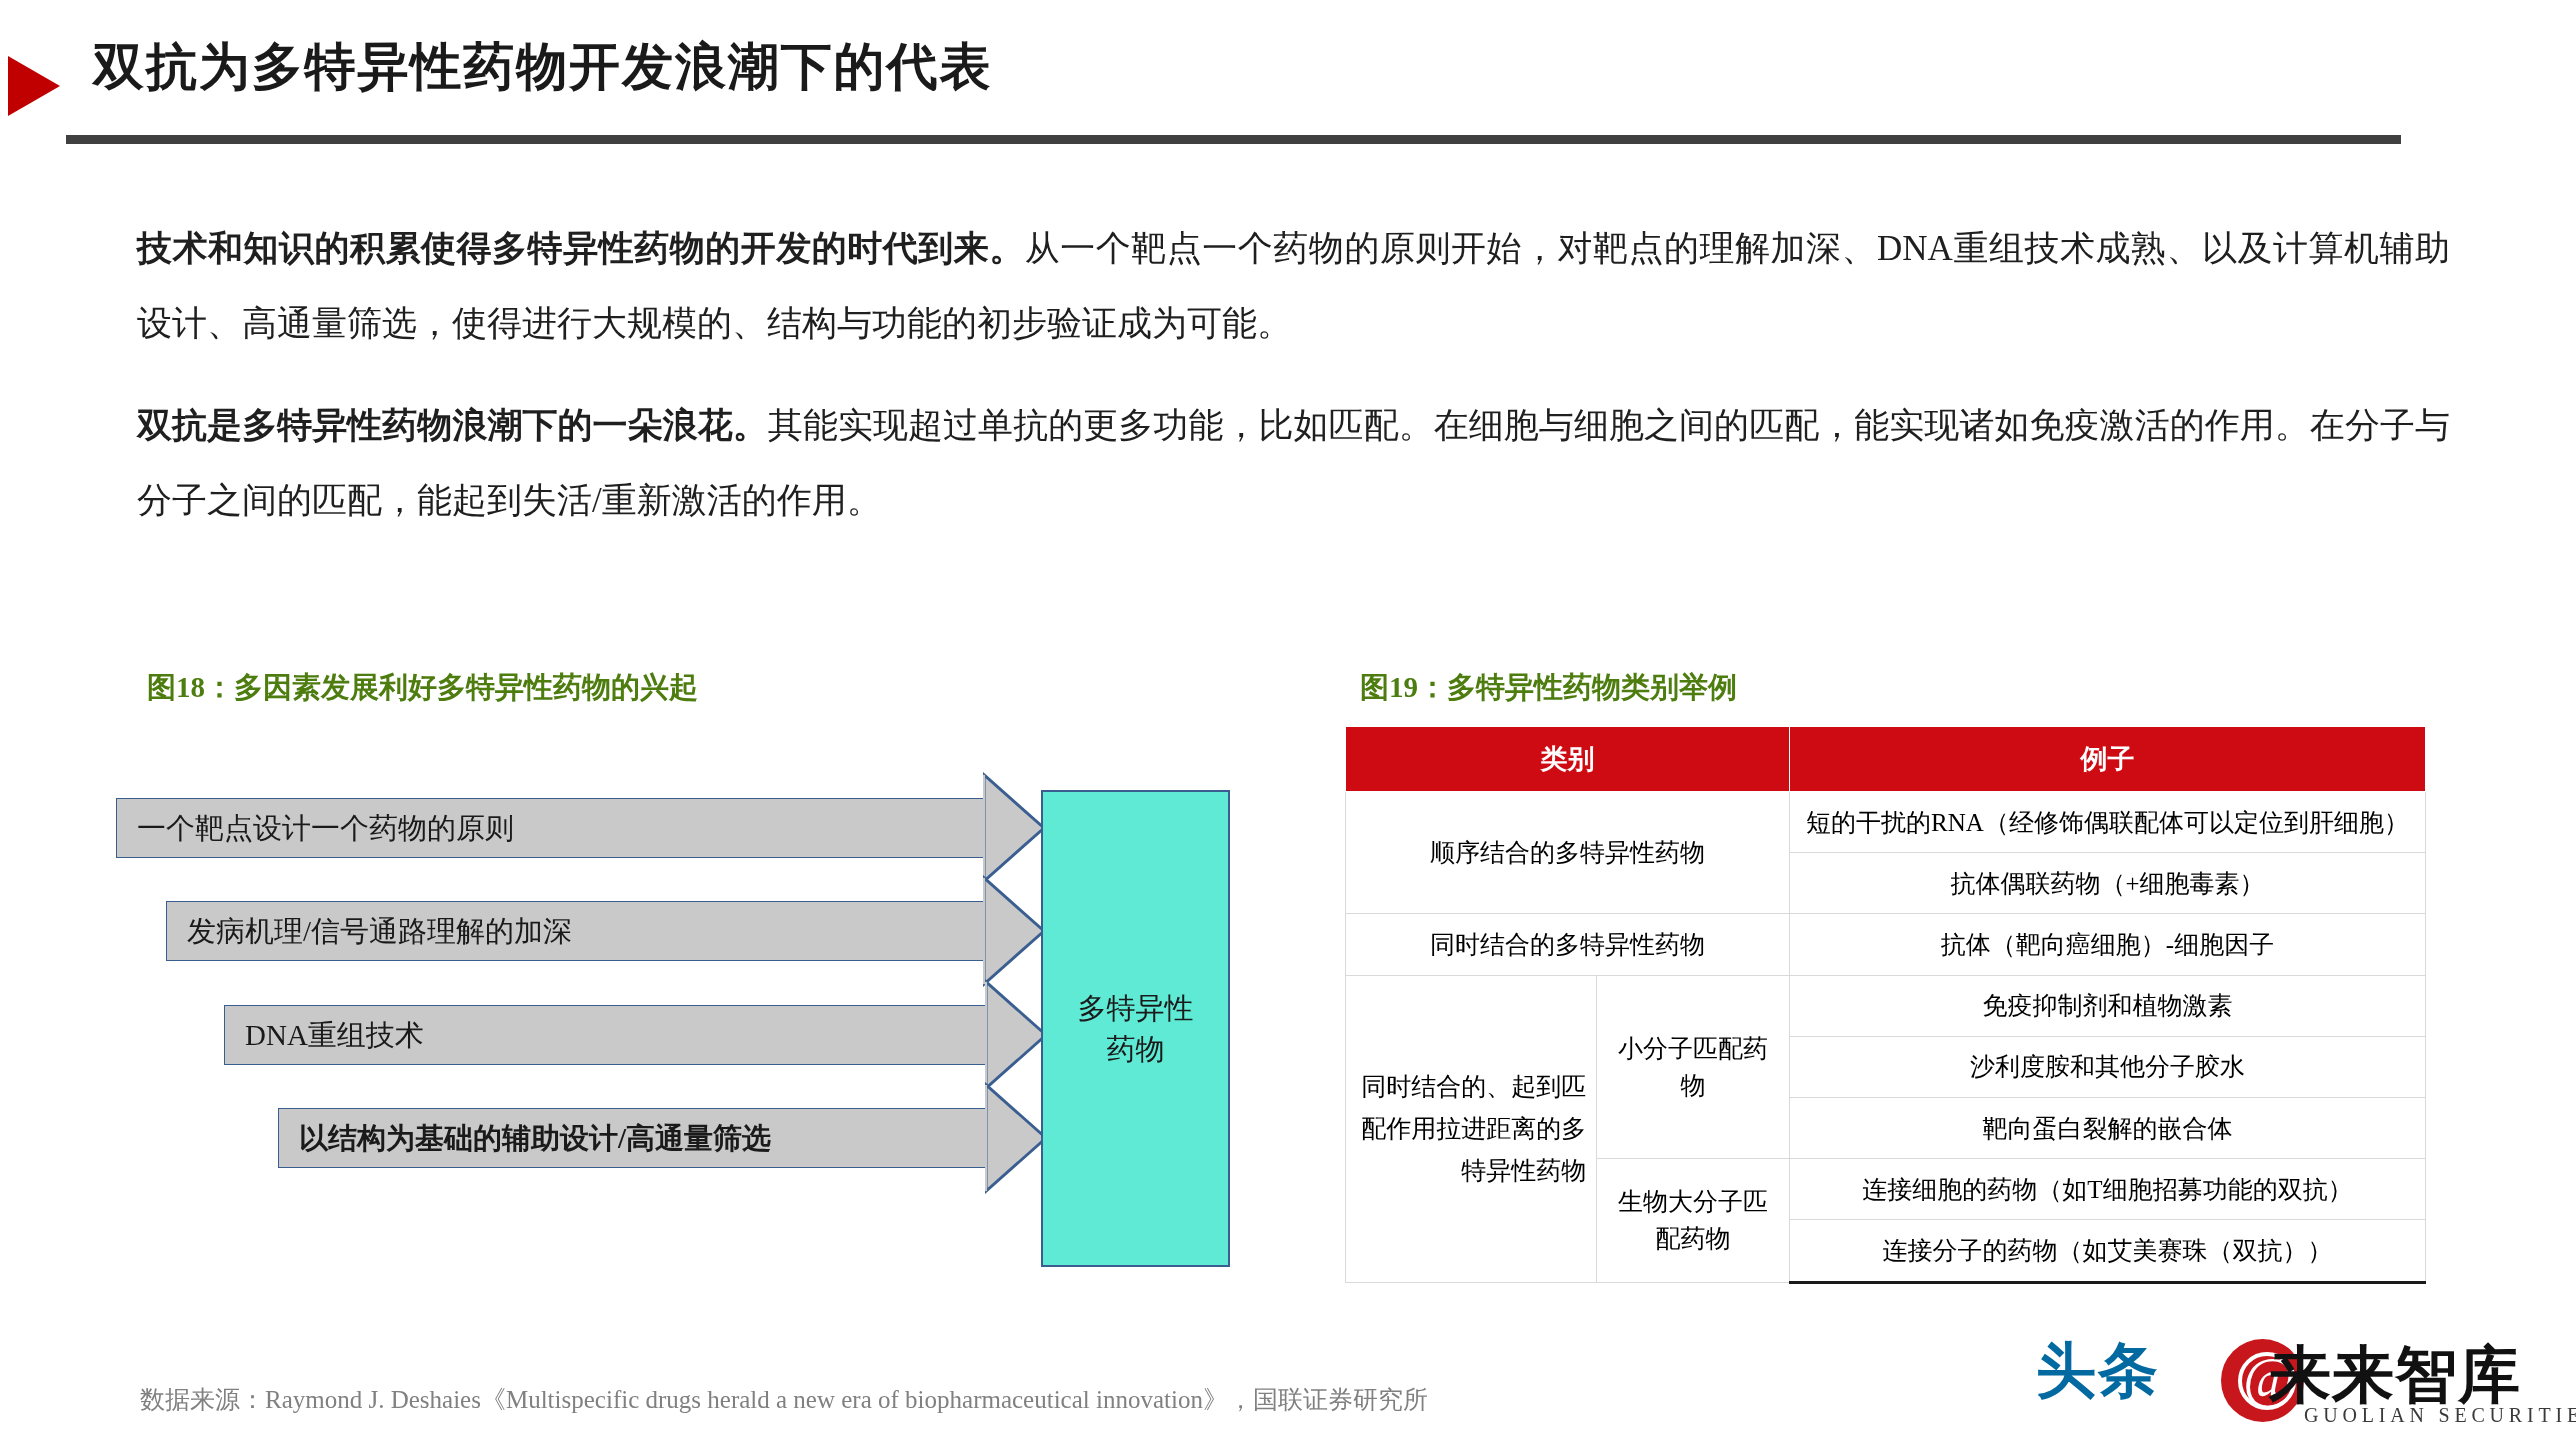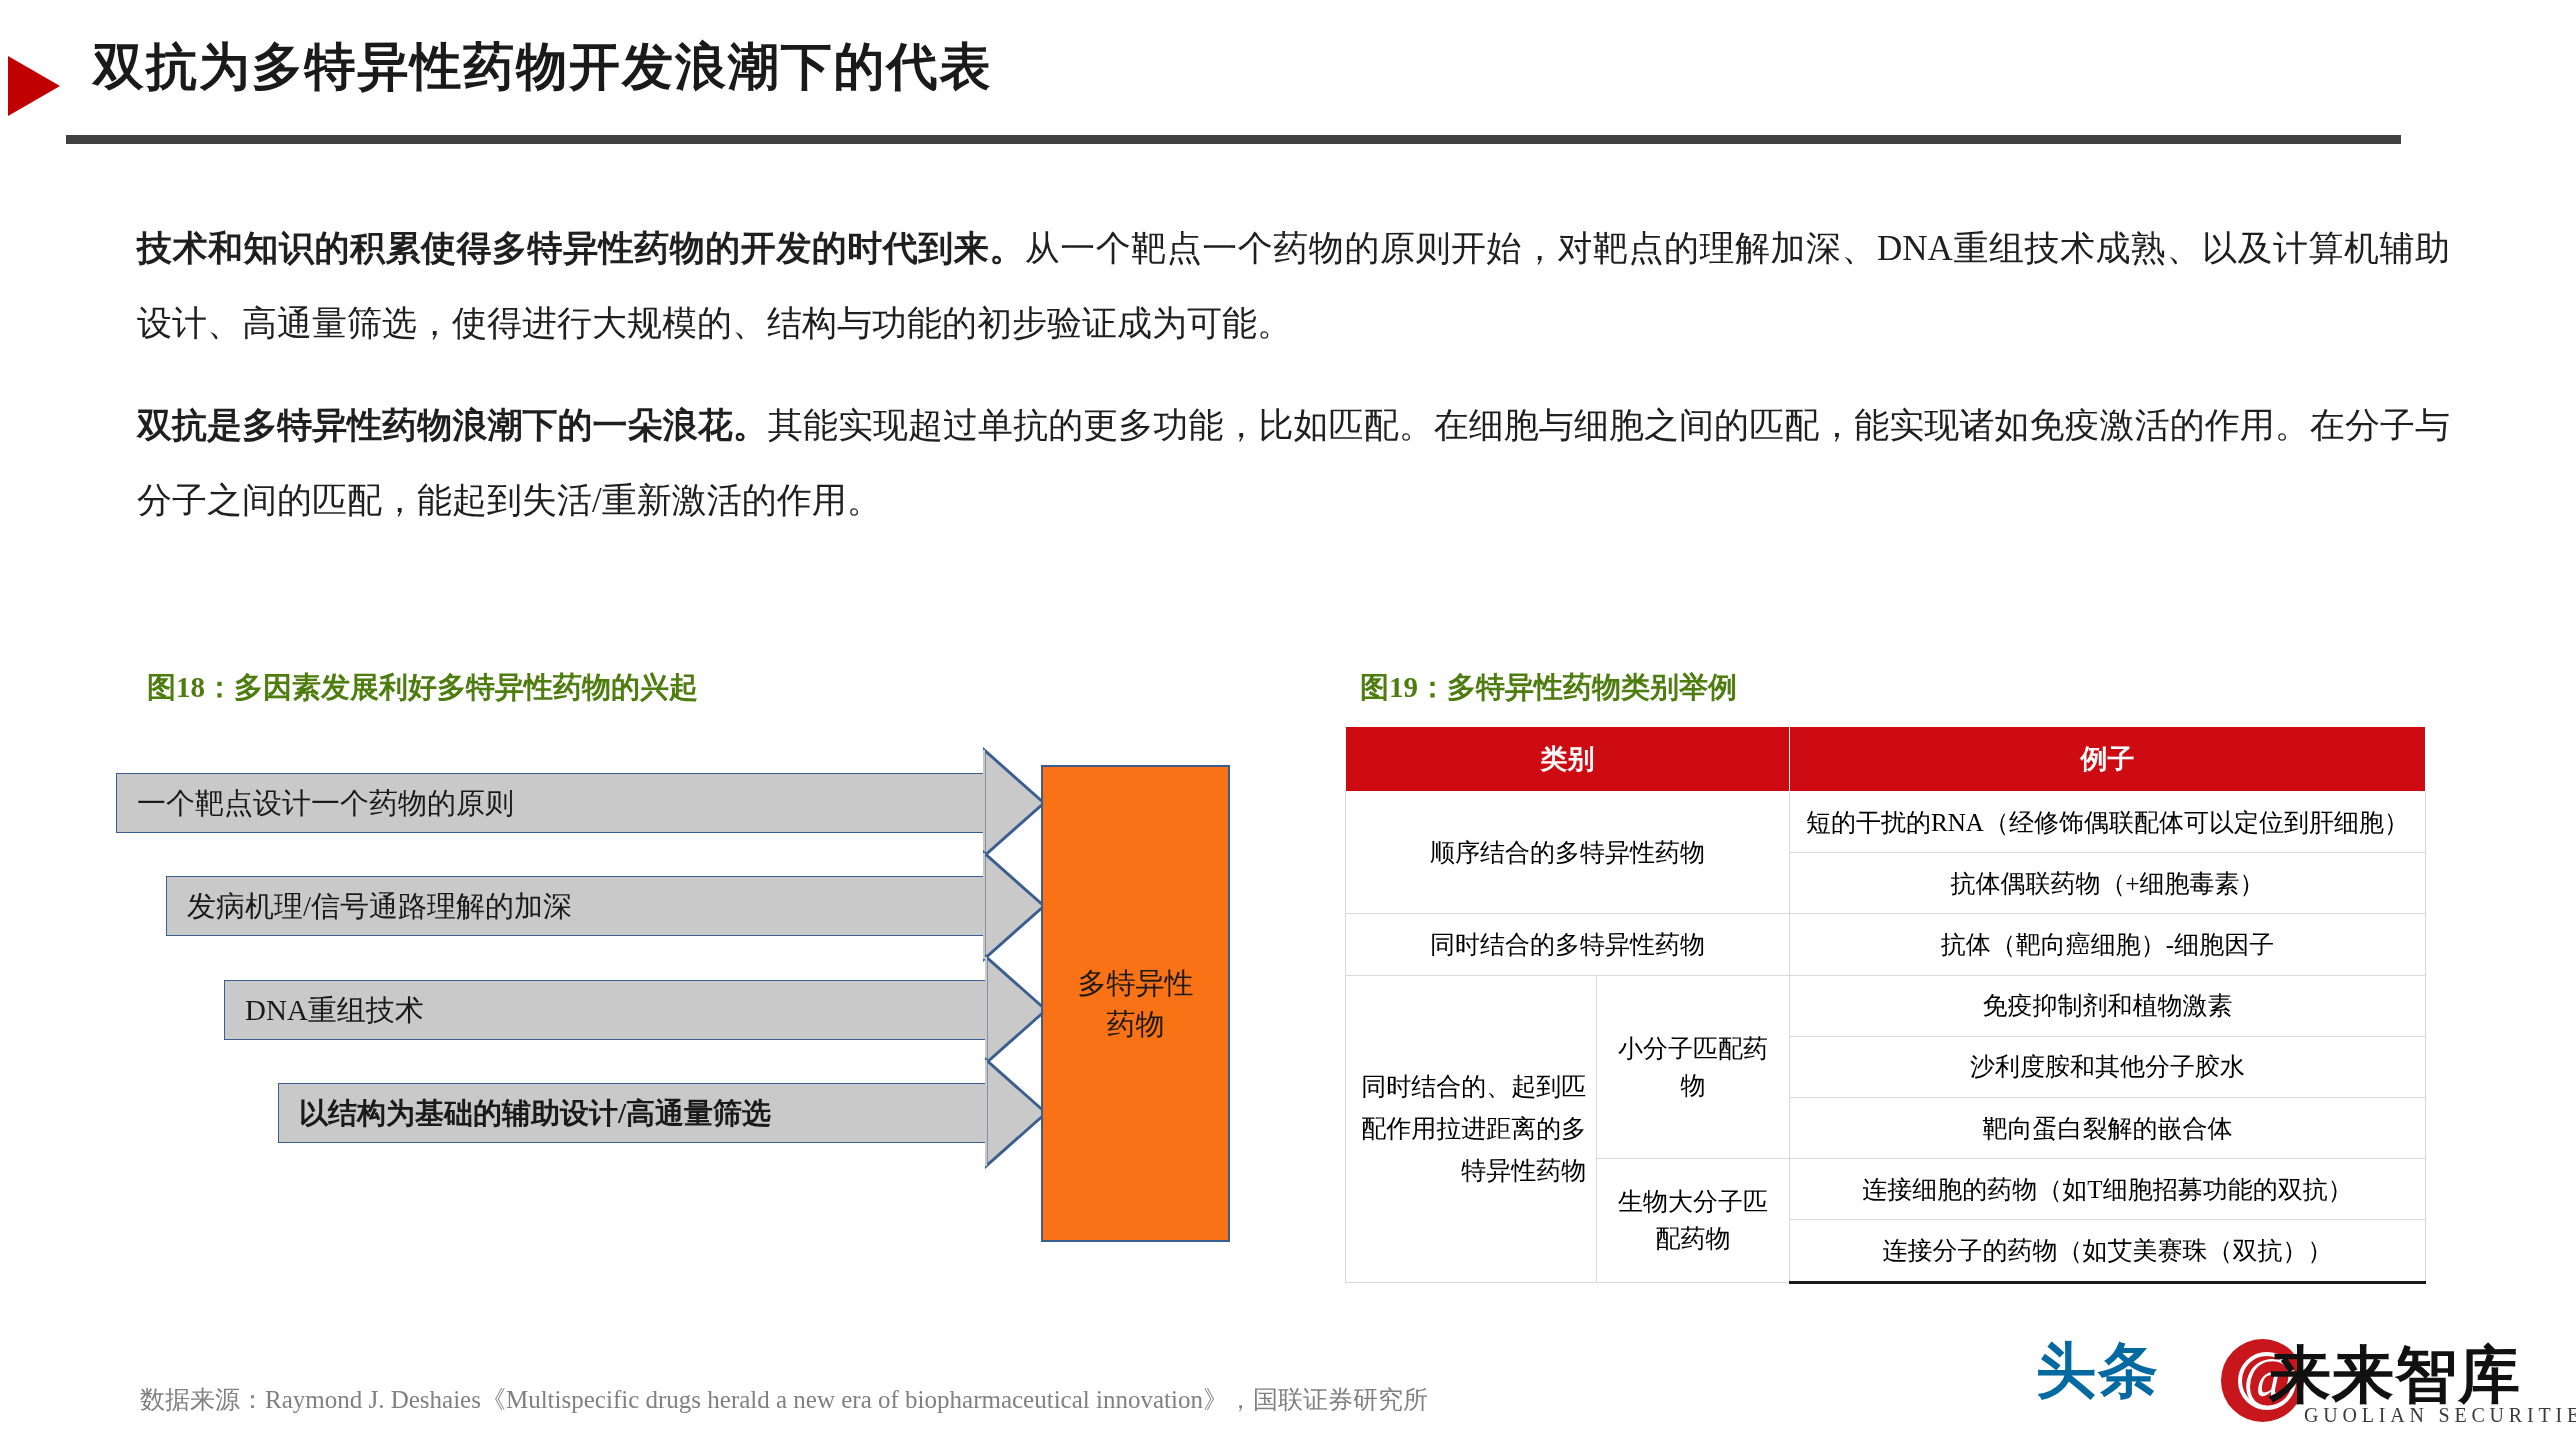--- a/index.html
+++ b/index.html
@@ -80,21 +80,21 @@
     color: #4d7c0f;
     white-space: nowrap;
   }
   #fig18-caption { left: 147px; top: 668px; }
   #fig19-caption { left: 1360px; top: 668px; }
 
   
   .diagram {
     position: absolute;
     left: 116px;
-    top: 748px;
+    top: 773px;
     width: 1149px;
     height: 502px;
   }
   .arrow-row {
     position: absolute;
     height: 60px;
   }
   .arrow-body {
     position: absolute;
     left: 0;
@@ -121,21 +121,21 @@
     color: #1a1a1a;
     white-space: nowrap;
     padding-left: 21px;
   }
   .target-bar {
     position: absolute;
     left: 925px;
     top: 17.4px;
     width: 189px;
     height: 477px;
-    background: #f97316;
+    background: #5eead4;
     border: 2.9px solid #3B5E91;
     box-sizing: border-box;
     display: flex;
     align-items: center;
     justify-content: center;
   }
   .target-bar-label {
     font-size: 29px;
     line-height: 41px;
     text-align: center;

